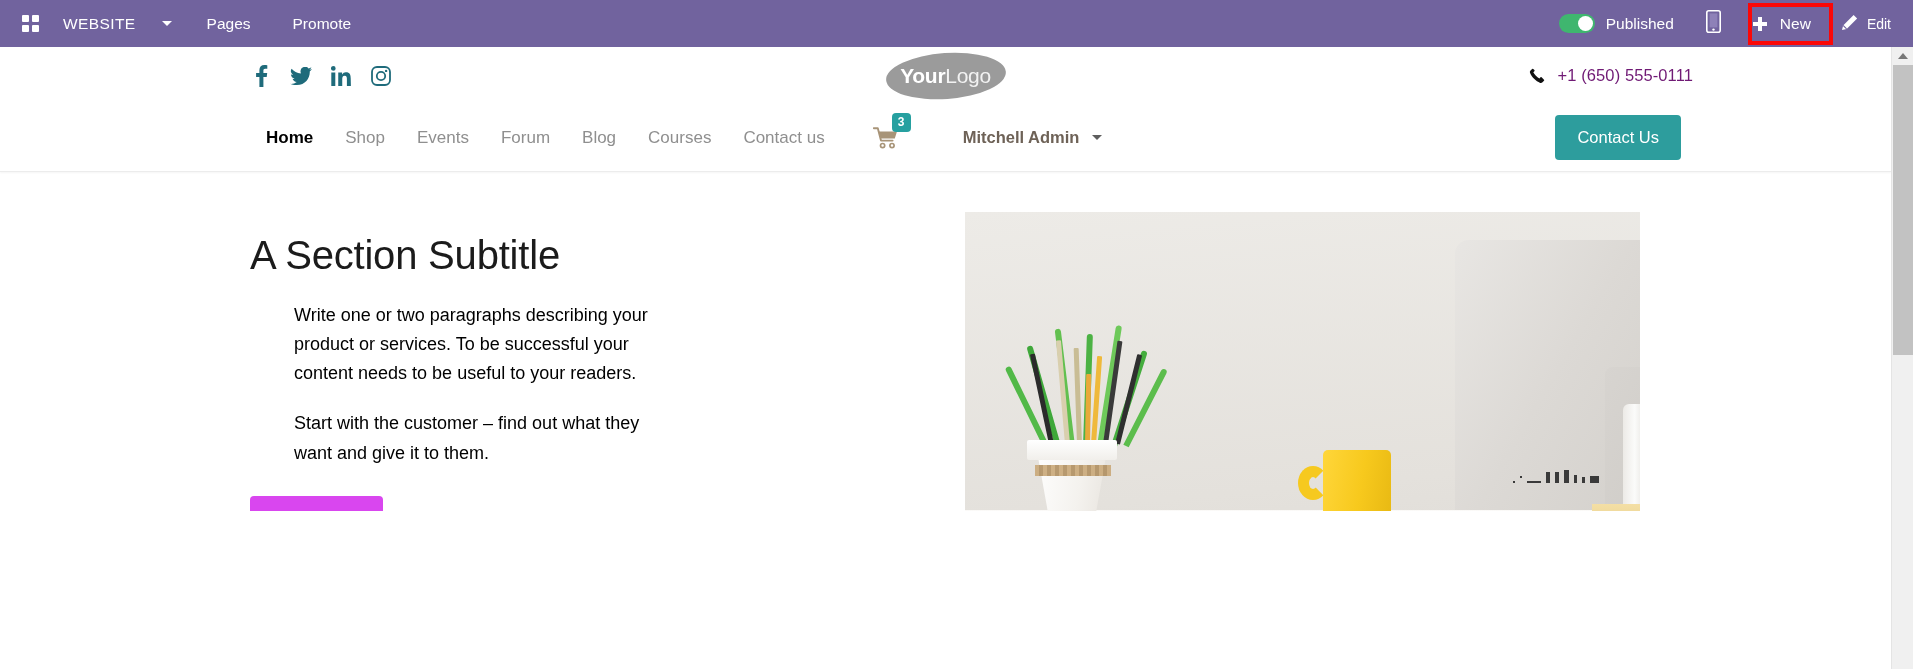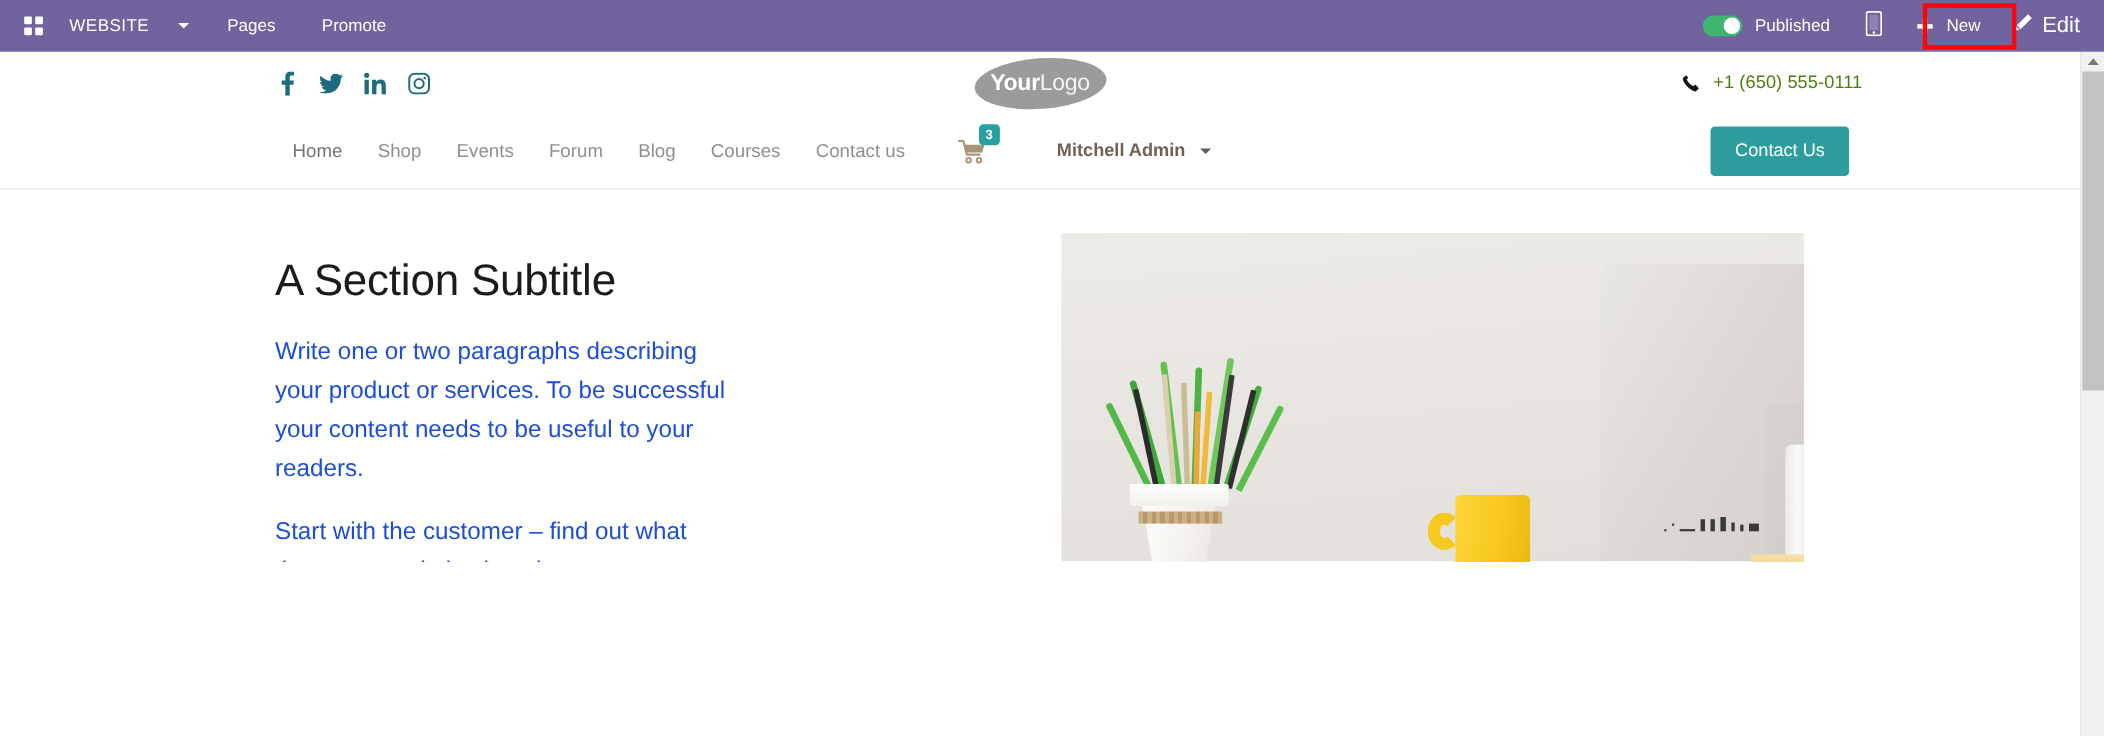--- a/index.html
+++ b/index.html
@@ -85,21 +85,21 @@
 
   #new-highlight {
     position: absolute;
     left: 1748px; top: 3px;
     width: 85px; height: 42px;
     border: 4px solid #fb0707;
     z-index: 60;
     pointer-events: none;
   }
 
-  .edit-btn { display: flex; align-items: center; gap: 9px; padding: 0 22px 0 14px; height: 47px; cursor: pointer; font-size: 20px; }
+  .edit-btn { display: flex; align-items: center; gap: 9px; padding: 0 22px 0 14px; height: 47px; cursor: pointer; font-size: 14px; }
 
   
   #site {
     position: absolute;
     top: 47px; left: 0;
     width: 1891px;
     height: 464px;
     background: #ffffff;
     overflow: hidden;
   }
@@ -143,41 +143,41 @@
   }
   .logo-text b { font-weight: 700; }
   .logo-text span { font-weight: 400; color: #f2f2f2; }
 
   .phone-wrap {
     margin-left: auto;
     display: flex; align-items: center; gap: 13px;
     padding-right: 158px;
   }
   .phone-ico { color: #1a1a1a; display: flex; align-items: center; }
-  .phone-num { font-size: 16.5px; color: #4d7c0f; letter-spacing: .1px; }
+  .phone-num { font-size: 16.5px; color: #701a75; letter-spacing: .1px; }
 
   
   #site-nav {
     height: 68px;
     display: flex;
     align-items: center;
     padding: 0 40px;
     border-bottom: 1px solid #ececec;
     box-shadow: 0 1px 2px rgba(0,0,0,.045);
     position: relative;
   }
   .nav-center {
     position: absolute;
     left: 250px;
     display: flex; align-items: center; gap: 0;
   }
   .nav-link {
     font-size: 17px; color: #8f8f8f; padding: 0 16px; cursor: pointer; white-space: nowrap;
   }
-  .nav-link.active { color: #737373; font-weight: 400; }
+  .nav-link.active { color: #000000; font-weight: 700; }
 
   .cart-wrap { position: relative; margin-left: 32px; display: flex; align-items: center; cursor: pointer; }
   .cart-ico { color: #a89478; display: flex; align-items: center; }
   .cart-badge {
     position: absolute; left: 19px; top: -14px;
     background: #26a0a0; color: #ffffff;
     font-size: 12px; font-weight: 700;
     border-radius: 4px;
     min-width: 19px; height: 19px;
     display: flex; align-items: center; justify-content: center;
@@ -216,25 +216,26 @@
   }
   .hero-title {
     font-size: 40px;
     font-weight: 400;
     color: #1b1b1b;
     line-height: 1.15;
     letter-spacing: -.2px;
     margin-bottom: 23px;
   }
   .hero-p {
-    font-size: 22px;
-    color: #1d4ed8;
+    font-size: 18px;
+    color: #000000;
     line-height: 1.62;
     margin-bottom: 21px;
     max-width: 630px;
+    margin-left: 44px;
   }
   .learn-btn {
     display: inline-block;
     background: #d946ef;
     color: #ffffff;
     font-size: 17px;
     padding: 13px 23px;
     border-radius: 4px;
     cursor: pointer;
     margin-top: 7px;

